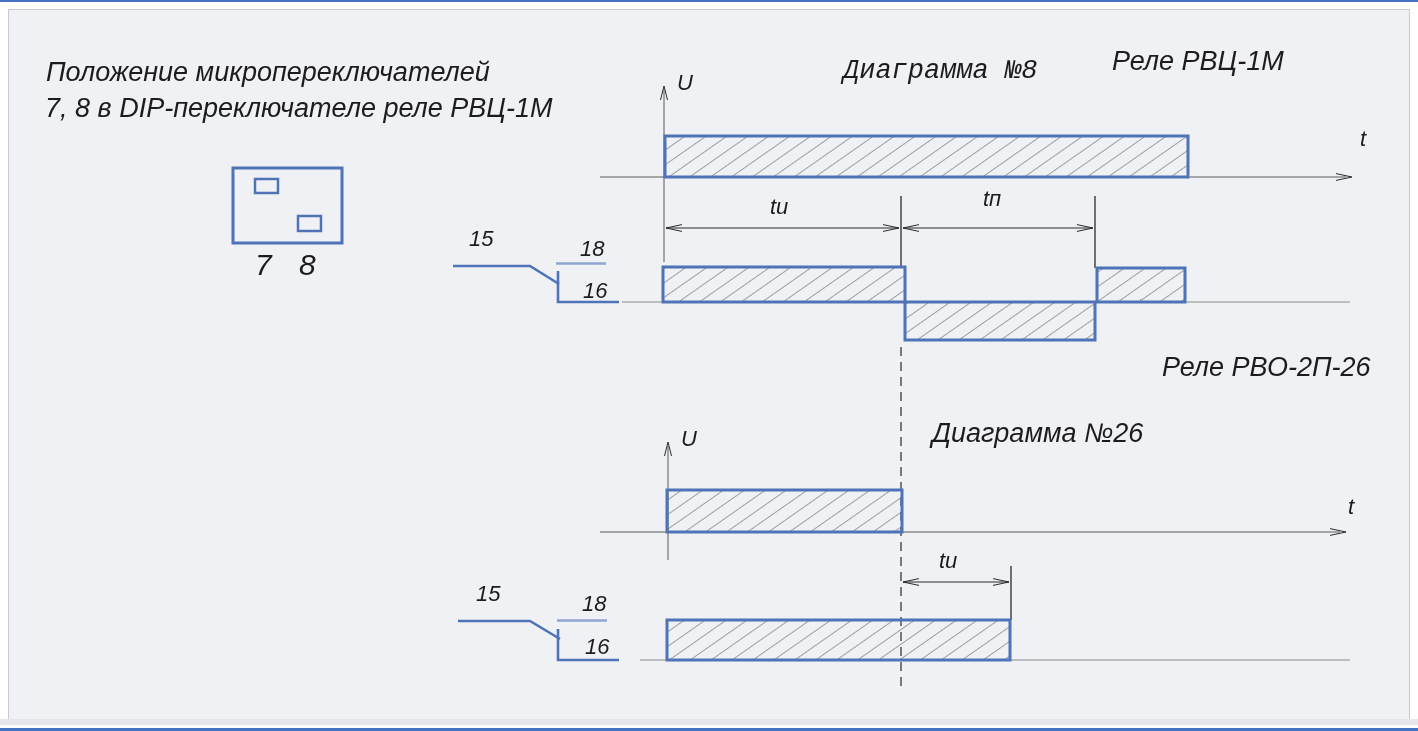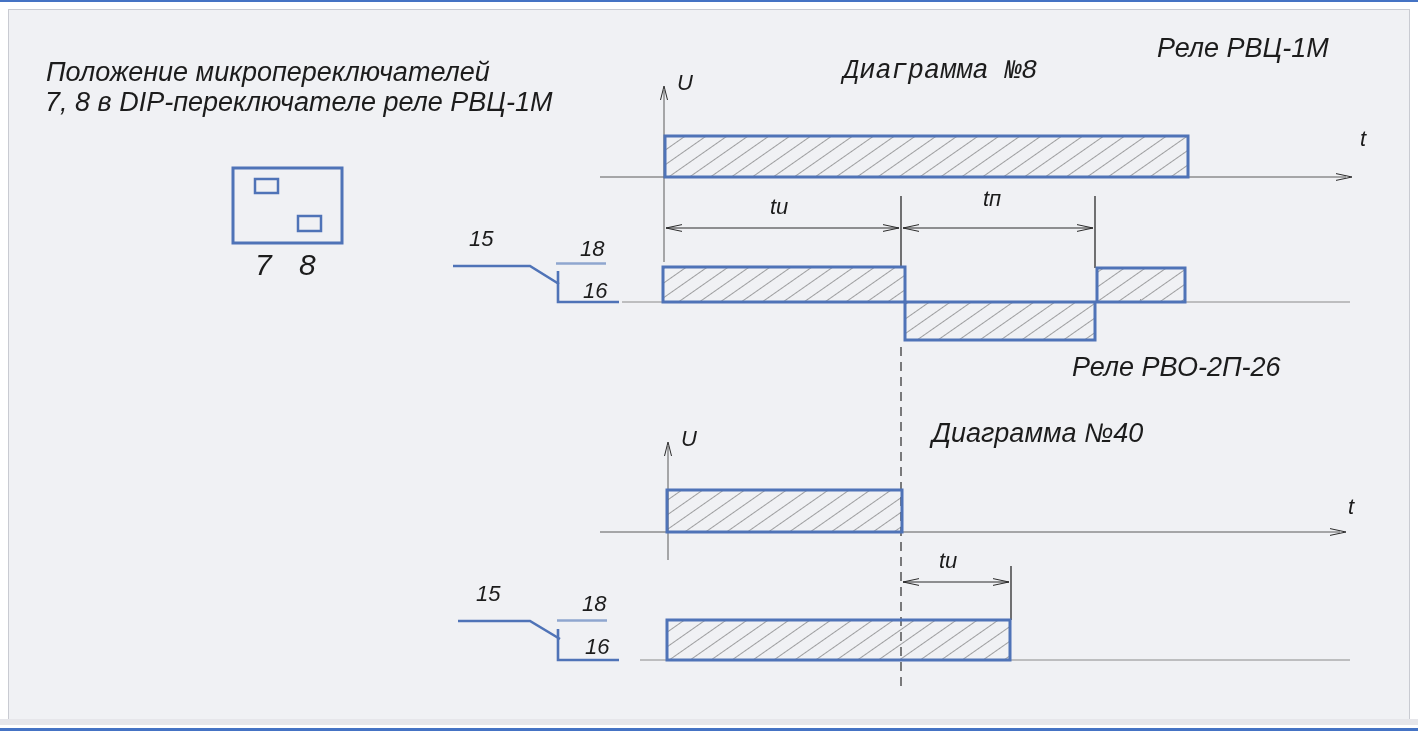--- a/index.html
+++ b/index.html
@@ -91,36 +91,36 @@
         <line x1="557" y1="620.5" x2="607" y2="620.5" class="lline"></line>
         <path d="M558,629 V660 H619" class="bline"></path>
       </g>
 
       <line x1="640" y1="660" x2="1350" y2="660" class="gray"></line>
       <rect x="667" y="620" width="343" height="40" class="bar"></rect>
     </g>
   </svg>
 
   <div class="lbl big" style="left:46px;top:58px;">Положение микропереключателей</div>
-  <div class="lbl big" style="left:45px;top:88px;">7, 8  в DIP-переключателе реле РВЦ-1М</div>
+  <div class="lbl big" style="left:45px;top:94px;">7, 8  в DIP-переключателе реле РВЦ-1М</div>
 
   <div class="lbl mid" style="left:255px;top:248px;">7</div>
   <div class="lbl mid" style="left:299px;top:248px;">8</div>
 
   <div class="lbl big" style="left:843px;top:57px;font-family:Liberation Mono, monospace;">Диаграмма №8</div>
-  <div class="lbl big" style="left:1112px;top:34px;margin-left:45px;">Реле РВЦ-1М</div>
+  <div class="lbl big" style="left:1112px;top:47px;">Реле РВЦ-1М</div>
   <div class="lbl sm" style="left:677px;top:71px;">U</div>
   <div class="lbl sm" style="left:1360px;top:127px;">t</div>
   <div class="lbl sm" style="left:770px;top:195px;">tи</div>
   <div class="lbl sm" style="left:983px;top:187px;">tп</div>
   <div class="lbl sm" style="left:469px;top:227px;">15</div>
   <div class="lbl sm" style="left:580px;top:237px;">18</div>
   <div class="lbl sm" style="left:583px;top:279px;">16</div>
 
-  <div class="lbl big" style="left:1072px;top:353px;">Реле РВО-2П-26</div>
-  <div class="lbl big" style="left:932px;top:419px;">Диаграмма №40</div>
+  <div class="lbl big" style="left:1162px;top:353px;">Реле РВО-2П-26</div>
+  <div class="lbl big" style="left:932px;top:419px;">Диаграмма №26</div>
   <div class="lbl sm" style="left:681px;top:427px;">U</div>
   <div class="lbl sm" style="left:1348px;top:495px;">t</div>
   <div class="lbl sm" style="left:939px;top:549px;">tи</div>
   <div class="lbl sm" style="left:476px;top:582px;">15</div>
   <div class="lbl sm" style="left:582px;top:592px;">18</div>
   <div class="lbl sm" style="left:585px;top:635px;">16</div>
 </div>
 
 </body></html>

